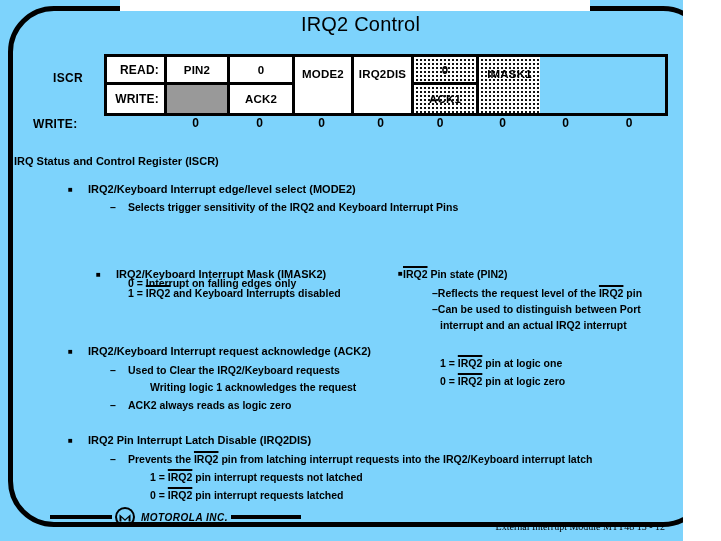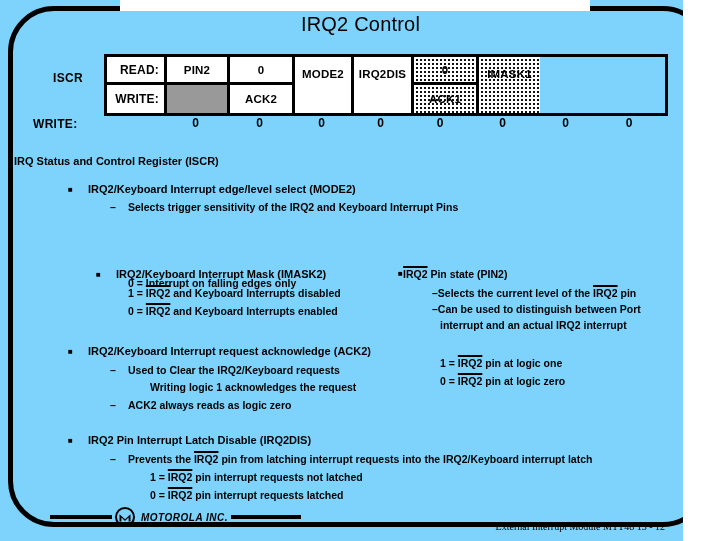--- a/index.html
+++ b/index.html
@@ -317,23 +317,20 @@
     <span class="dash">–</span><span>Selects trigger sensitivity of the IRQ2 and Keyboard Interrupt Pins</span>
   </div>
   <div class="blk lvl2" style="left:128px; top:237px;margin-top:40px;">0 = Interrupt on falling edges only</div>
 
   <div class="blk lvl1" style="left:68px; top:268px;margin-left:28px;">
     <span class="bullet">■</span><span>IRQ2/Keyboard Interrupt Mask (IMASK2)</span>
   </div>
   <div class="blk lvl2" style="left:128px; top:287px;">
     <span>1 = </span><span class="ovl">IRQ2</span><span> and Keyboard  Interrupts disabled</span>
   </div>
-  <div class="blk lvl2" style="left:128px; top:305px;">
-    <span>0 = </span><span class="ovl">IRQ2</span><span> and Keyboard Interrupts enabled</span>
-  </div>
 
   <div class="blk lvl1" style="left:68px; top:345px;">
     <span class="bullet">■</span><span>IRQ2/Keyboard Interrupt request acknowledge (ACK2)</span>
   </div>
   <div class="blk lvl2" style="left:110px; top:364px;">
     <span class="dash">–</span><span>Used to Clear the IRQ2/Keyboard requests</span>
   </div>
   <div class="blk lvl2" style="left:150px; top:381px;">Writing logic 1 acknowledges the request</div>
   <div class="blk lvl2" style="left:110px; top:399px;">
     <span class="dash">–</span><span>ACK2 always reads as logic zero</span>
@@ -349,21 +346,21 @@
     <span>1 = </span><span class="ovl">IRQ2</span><span> pin interrupt requests not latched</span>
   </div>
   <div class="blk lvl2" style="left:150px; top:489px;">
     <span>0 = </span><span class="ovl">IRQ2</span><span> pin interrupt requests latched</span>
   </div>
 
   <div class="rblk" style="left:398px; top:268px;">
     <span class="rbullet">■</span><span class="ovl">IRQ2</span><span> Pin state (PIN2)</span>
   </div>
   <div class="rblk" style="left:432px; top:287px;">
-    <span>–</span><span>Selects the current level of the </span><span class="ovl">IRQ2</span><span> pin</span>
+    <span>–</span><span>Reflects the request level of the </span><span class="ovl">IRQ2</span><span> pin</span>
   </div>
   <div class="rblk" style="left:432px; top:303px;">
     <span>–</span><span>Can be used to distinguish between Port</span>
   </div>
   <div class="rblk" style="left:440px; top:319px;">interrupt and an actual IRQ2 interrupt</div>
 
   <div class="rblk" style="left:440px; top:357px;">
     <span>1 = </span><span class="ovl">IRQ2</span><span> pin at logic one</span>
   </div>
   <div class="rblk" style="left:440px; top:375px;">

